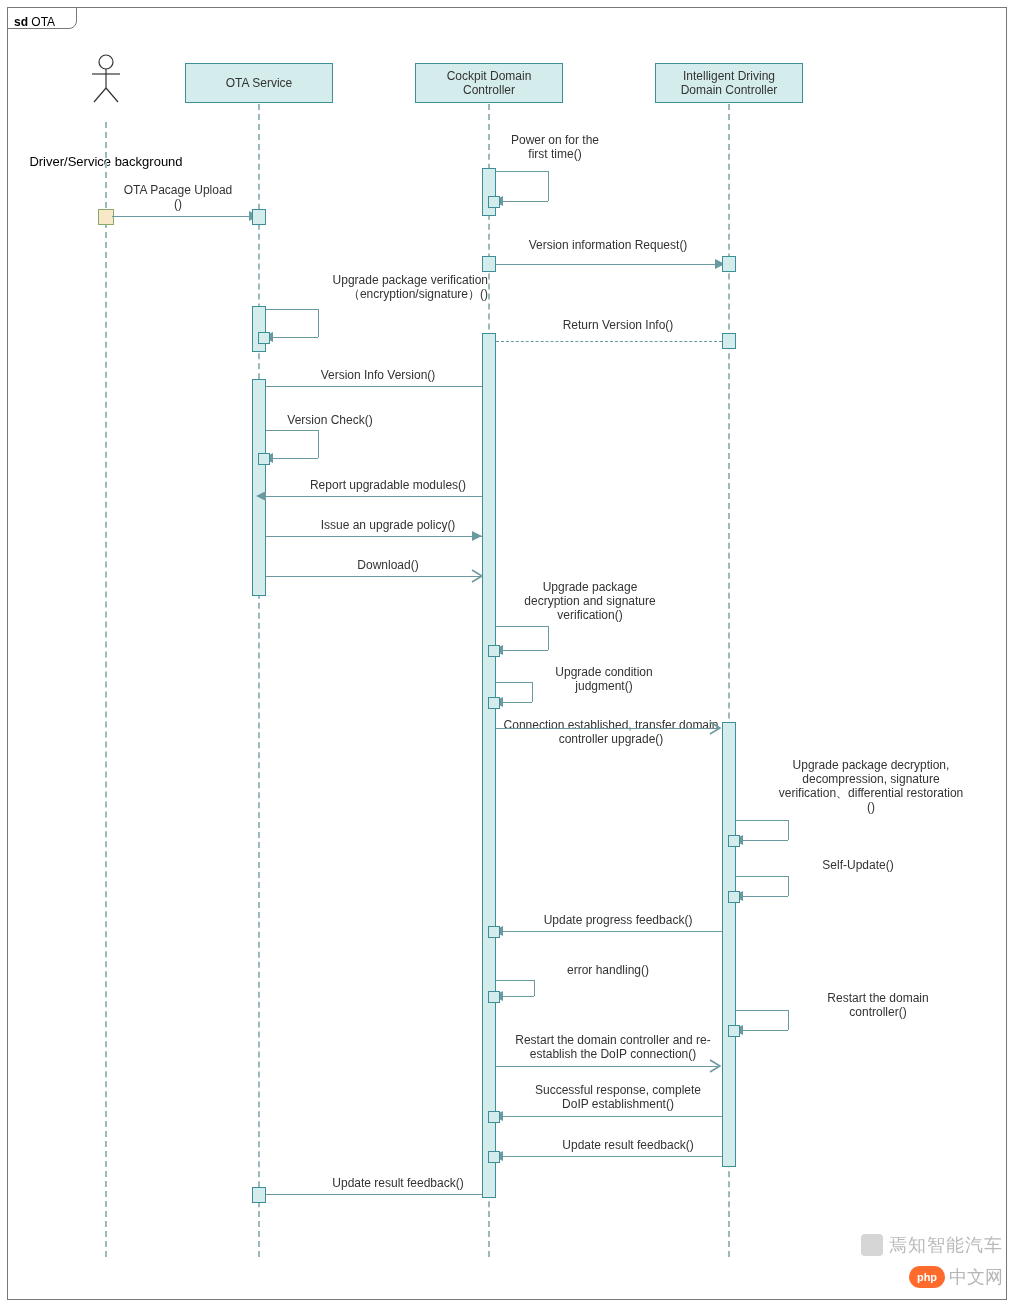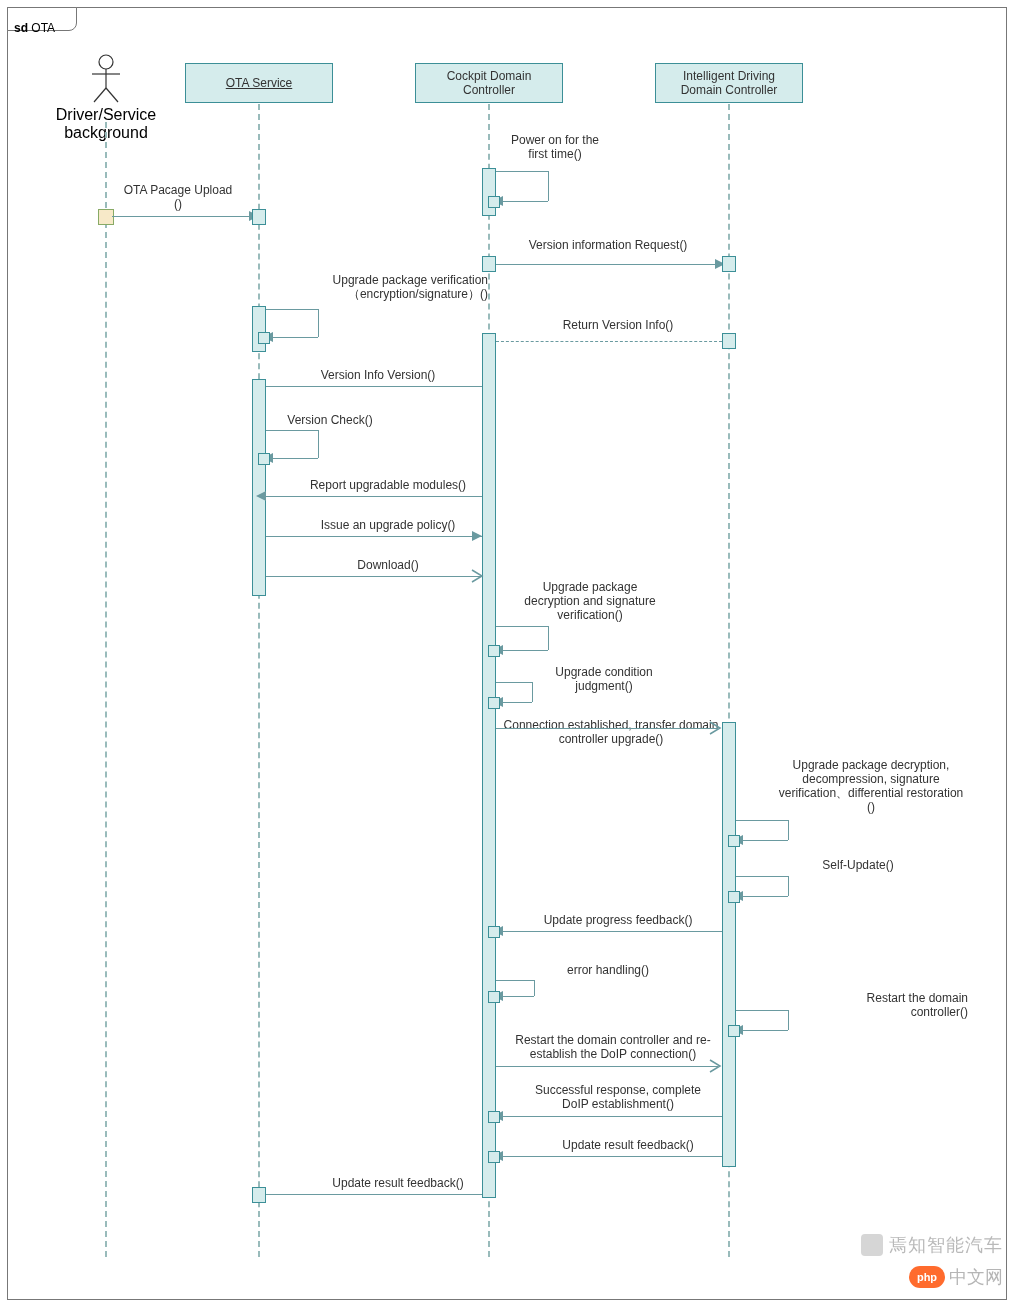--- a/index.html
+++ b/index.html
@@ -27,21 +27,21 @@
     position: absolute;
     left: -1px;
     top: -1px;
     width: 70px;
     height: 22px;
     border: 1px solid #777;
     border-bottom-right-radius: 8px;
     background: #fff;
     font-size: 12px;
     line-height: 18px;
-    padding: 11px 6px;
+    padding: 5px 6px;
     box-sizing: border-box;
   }
   .frame-tab b { font-weight: bold; }
 
   .lifeline-head {
     position: absolute;
     top: 55px;
     width: 148px;
     height: 40px;
     background: #d5ecec;
@@ -58,23 +58,24 @@
   .lifeline-dash {
     position: absolute;
     width: 0;
     border-left: 2px dashed #9bb;
     top: 96px;
     bottom: 42px;
   }
   .actor-fig svg { display: block; margin: 0 auto; }
   .actor-label {
     position: absolute;
-    font-size: 16px;
+    font-size: 13px;
     text-align: center;
     width: 180px;
+    margin-top: 48px;
   }
 
   .activation {
     position: absolute;
     width: 14px;
     background: #d5ecec;
     border: 1px solid #3c8f97;
     box-sizing: border-box;
   }
 
@@ -166,21 +167,21 @@
         <circle cx="20" cy="8" r="7" fill="none" stroke="#333" stroke-width="1.2"></circle>
         <line x1="20" y1="15" x2="20" y2="34" stroke="#333" stroke-width="1.2"></line>
         <line x1="6" y1="20" x2="34" y2="20" stroke="#333" stroke-width="1.2"></line>
         <line x1="20" y1="34" x2="8" y2="48" stroke="#333" stroke-width="1.2"></line>
         <line x1="20" y1="34" x2="32" y2="48" stroke="#333" stroke-width="1.2"></line>
       </svg>
     </div>
     <div class="actor-label" style="left:8px;top:98px;">Driver/Service background</div>
     <div class="lifeline-dash" style="left:97px;top:114px;"></div>
 
-    <div class="lifeline-head" style="left:177px;text-decoration:underline;">OTA Service</div>
+    <div class="lifeline-head" style="left:177px;">OTA Service</div>
     <div class="lifeline-dash" style="left:250px;"></div>
 
     <div class="lifeline-head" style="left:407px;white-space:pre;">Cockpit Domain
 Controller</div>
     <div class="lifeline-dash" style="left:480px;"></div>
 
     <div class="lifeline-head" style="left:647px;white-space:pre;">Intelligent Driving
 Domain Controller</div>
     <div class="lifeline-dash" style="left:720px;"></div>
 
@@ -299,21 +300,21 @@
     <div class="arrow-left" style="left:485px;top:918px;"></div>
     <div class="self-act" style="left:480px;top:918px;"></div>
 
     <div class="msg-label" style="left:530px;top:955px;width:140px;">error handling()</div>
     <div class="hline" style="left:488px;top:972px;width:38px;"></div>
     <div class="vline" style="left:526px;top:972px;height:16px;"></div>
     <div class="hline" style="left:495px;top:988px;width:31px;"></div>
     <div class="arrow-left" style="left:485px;top:983px;"></div>
     <div class="self-act" style="left:480px;top:983px;"></div>
 
-    <div class="msg-label" style="left:780px;top:983px;width:180px;white-space:pre;text-align:right;">Restart the domain
+    <div class="msg-label" style="left:780px;top:983px;width:180px;white-space:pre;">Restart the domain
 controller()</div>
     <div class="hline" style="left:728px;top:1002px;width:52px;"></div>
     <div class="vline" style="left:780px;top:1002px;height:20px;"></div>
     <div class="hline" style="left:735px;top:1022px;width:45px;"></div>
     <div class="arrow-left" style="left:725px;top:1017px;"></div>
     <div class="self-act" style="left:720px;top:1017px;"></div>
 
     <div class="msg-label" style="left:490px;top:1025px;width:230px;white-space:pre;">Restart the domain controller and re-
 establish the DoIP connection()</div>
     <div class="msg-line" style="left:488px;top:1058px;width:222px;"></div>

